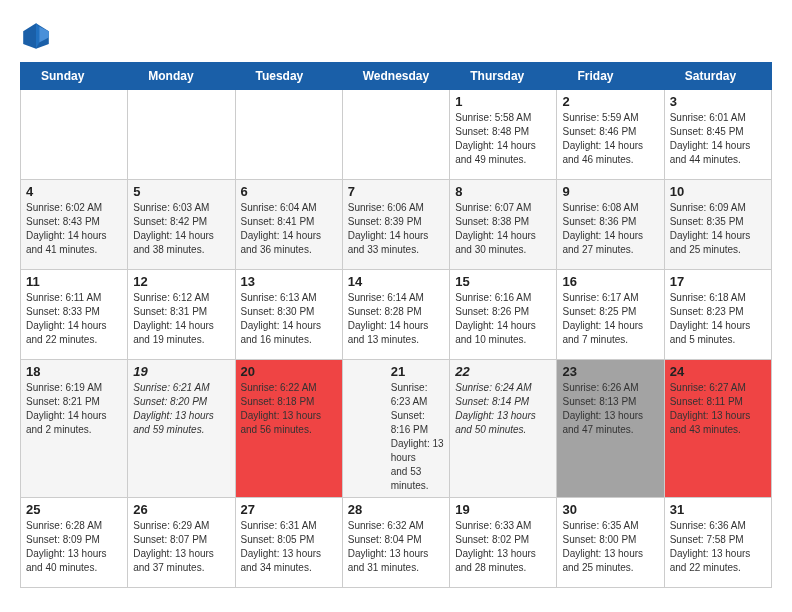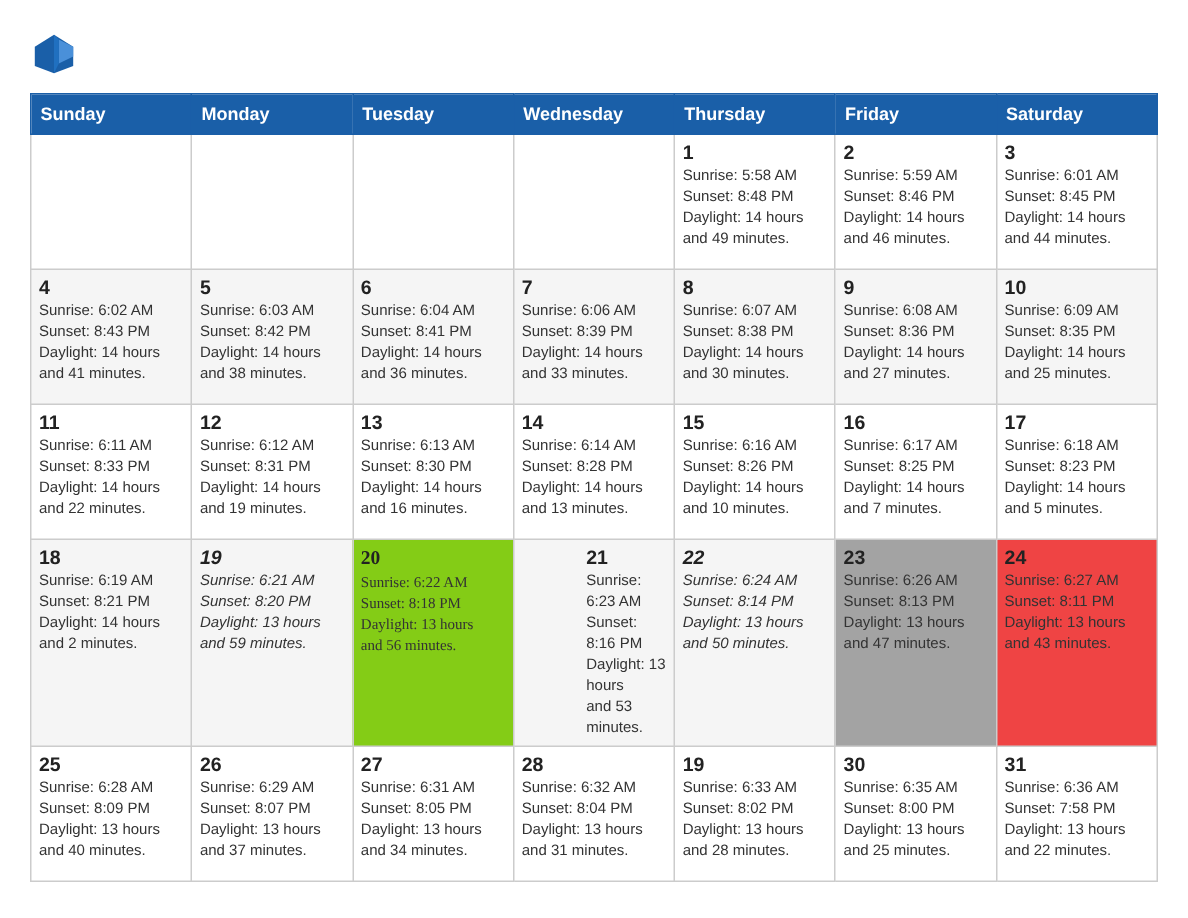--- a/index.html
+++ b/index.html
@@ -59,21 +59,21 @@
     }
     .calendar {
       width: 100%;
       border-collapse: collapse;
       font-size: 11px;
     }
     .calendar th {
       background-color: #1a5fa8;
       color: #fff;
       text-align: left;
-      padding: 6px 6px;
+      padding: 6px 20px;
       font-size: 12px;
       font-weight: bold;
       border: 1px solid #1a5fa8;
     }
     .calendar td {
       vertical-align: top;
       border: 1px solid #ccc;
       padding: 4px 5px;
       height: 90px;
       width: calc(100% / 7);
@@ -212,21 +212,21 @@
         </tr>
         <tr>
           <td style="background: rgb(245, 245, 245);">
             <div class="day-num">18</div>
             <div class="day-info">Sunrise: 6:19 AM<br>Sunset: 8:21 PM<br>Daylight: 14 hours<br>and 2 minutes.</div>
           </td>
           <td style="background: rgb(245, 245, 245); font-style: italic;">
             <div class="day-num">19</div>
             <div class="day-info">Sunrise: 6:21 AM<br>Sunset: 8:20 PM<br>Daylight: 13 hours<br>and 59 minutes.</div>
           </td>
-          <td style="background: #84cc16; font-family: Liberation Serif, serif;">
+          <td style="background: #ef4444;">
             <div class="day-num">20</div>
             <div class="day-info">Sunrise: 6:22 AM<br>Sunset: 8:18 PM<br>Daylight: 13 hours<br>and 56 minutes.</div>
           </td>
           <td style="background: rgb(245, 245, 245); padding-left: 48px;">
             <div class="day-num">21</div>
             <div class="day-info">Sunrise: 6:23 AM<br>Sunset: 8:16 PM<br>Daylight: 13 hours<br>and 53 minutes.</div>
           </td>
           <td style="background: rgb(245, 245, 245); font-style: italic;">
             <div class="day-num">22</div>
             <div class="day-info">Sunrise: 6:24 AM<br>Sunset: 8:14 PM<br>Daylight: 13 hours<br>and 50 minutes.</div>

